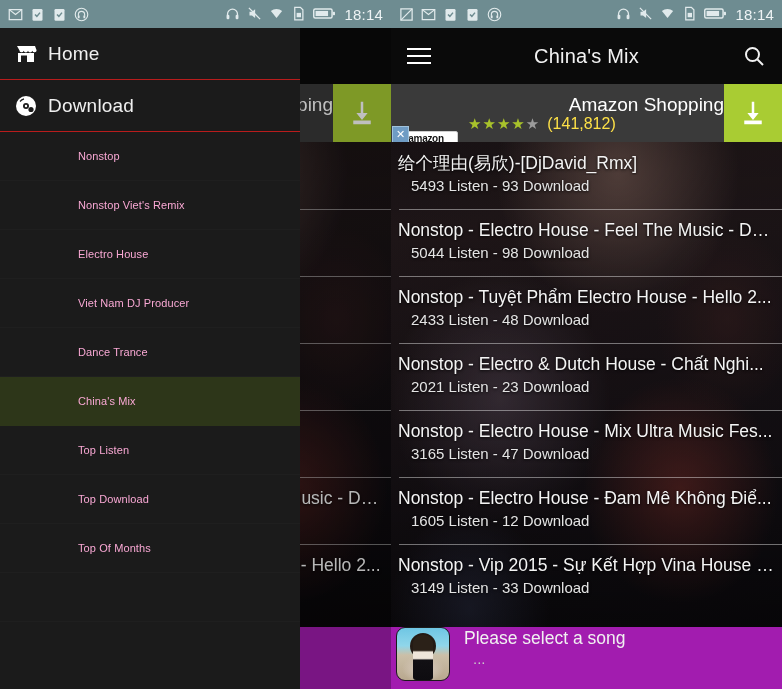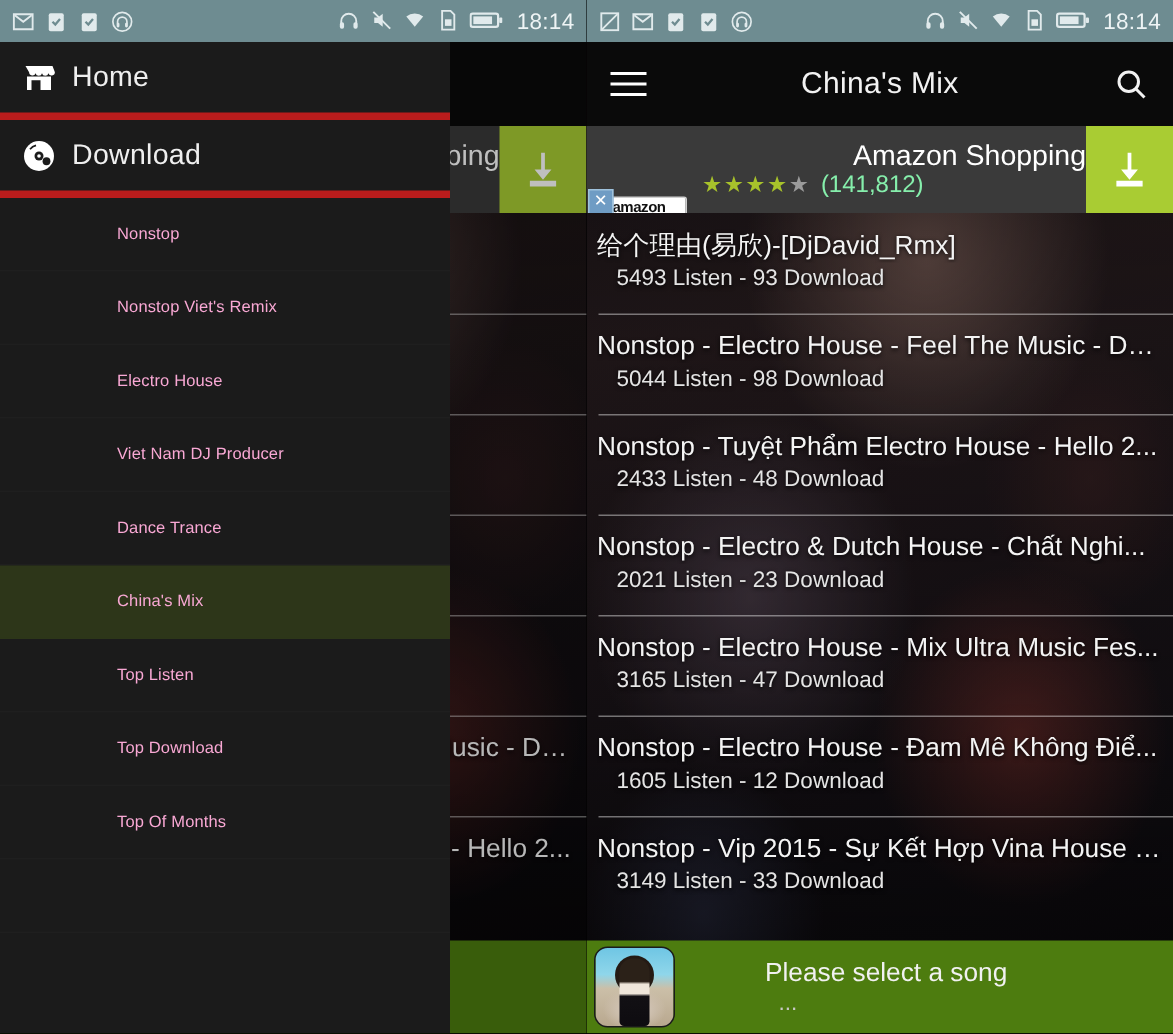--- a/index.html
+++ b/index.html
@@ -83,21 +83,21 @@
   .ad-icon .xclose {
     position:absolute; left:0; bottom:-2px; width:17px; height:17px;
     background:#6f9cc4; border:1px solid #9fc2dc;
     color:#fff; font-size:11px; line-height:15px; text-align:center;
   }
   .ad-body { flex:1; min-width:0; padding-left:8px; }
   .ad-title { color:#ffffff; font-size:19px; line-height:22px; white-space:nowrap;text-align:right; }
   .ad-sub { display:flex; align-items:center; gap:7px; padding-left:12px; margin-top:-1px; }
   .stars { font-size:15px; letter-spacing:1px; line-height:16px; color:#9b9b9b; }
   .stars b { color:#a8c22b; font-weight:400; }
-  .ad-count { color:#86efac; font-size:16px; }
+  .ad-count { color:#fde047; font-size:16px; }
   .ad-cta {
     width:58px; height:58px; flex:0 0 auto;
     background:#a9cc33; display:flex; align-items:center; justify-content:center;
   }
   .ad-cta svg { width:30px; height:30px; fill:#fff; }
 
   
   .list { position:absolute; left:0; right:0; top:142px; bottom:62px; z-index:20; }
   .row { height:67px; padding:9px 7px 0 7px; position:relative; }
   .row + .row::before {
@@ -110,21 +110,21 @@
     text-shadow:0 1px 3px rgba(0,0,0,.85);
   }
   .row-meta {
     color:#e4e4e4; font-size:15px; line-height:21px; padding-left:13px;
     text-shadow:0 1px 3px rgba(0,0,0,.85);
   }
 
   
   .player {
     position:absolute; left:0; right:0; bottom:0; height:62px;
-    background:#4d7c0f; display:flex; align-items:center; z-index:50;gap:46px;
+    background:#a21caf; display:flex; align-items:flex-start; z-index:50;
   }
   .player-art {
     width:54px; height:54px; margin-left:5px; border-radius:9px; flex:0 0 auto;
     background:
       radial-gradient(ellipse 58% 40% at 50% 78%, #d9cfc0 0%, #cdbfae 38%, rgba(205,191,174,0) 70%),
       linear-gradient(180deg,#6fc6e4 0%,#8fd6ea 34%,#cbbfa8 52%,#b9a88f 100%);
     position:relative; overflow:hidden;
     border:1px solid #1b1b1b;
   }
   .player-art .fig {
@@ -143,21 +143,21 @@
   .player-sub { color:#c9c9c9; font-size:15px; line-height:20px; padding-left:9px; }
 
   
   .scrim { position:absolute; inset:28px 0 0 0; background:rgba(0,0,0,.25); z-index:70; }
   .drawer {
     position:absolute; top:28px; left:0; width:300px; bottom:0;
     background:#1b1b1b; z-index:80; overflow:hidden;
   }
   .d-item {
     display:flex; align-items:center; height:50px; padding:0 0 0 14px;
-    border-bottom:5px solid #b91c1c;
+    border-bottom:1px solid #b91c1c;
     cursor:pointer;
   }
   .d-item.head { height:52px; }
   .d-ico { width:34px; flex:0 0 auto; display:flex; align-items:center; }
   .d-ico svg { width:24px; height:24px; fill:#fff; }
   .d-label { color:#efefef; font-size:19px; letter-spacing:.2px; }
   .d-sub {
     display:flex; align-items:center; height:49px; padding-left:78px;
     border-bottom:1px solid #1f1f1f; cursor:pointer;
   }

